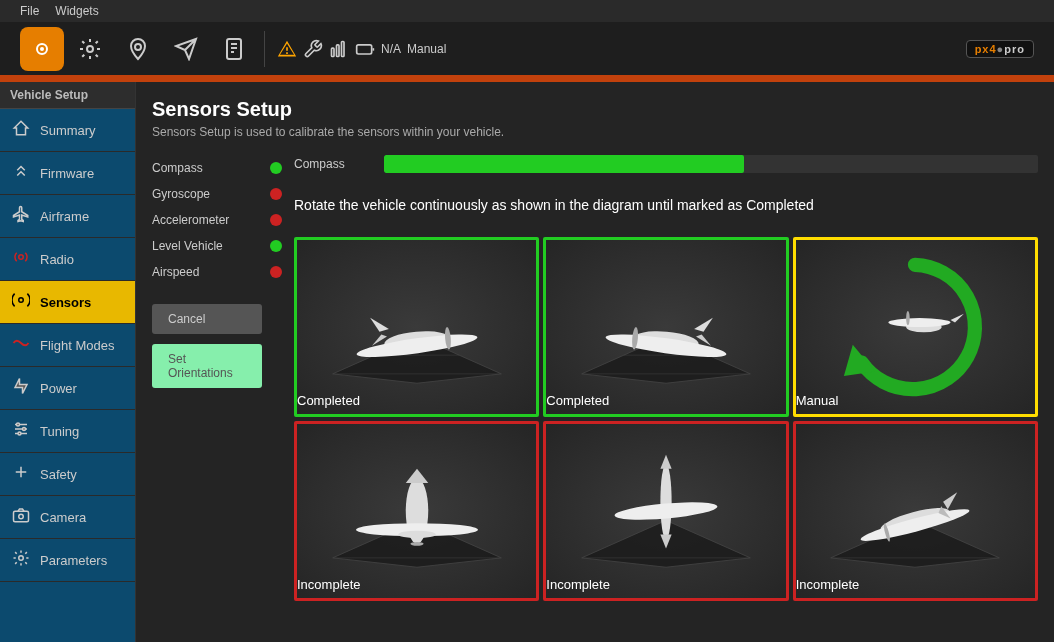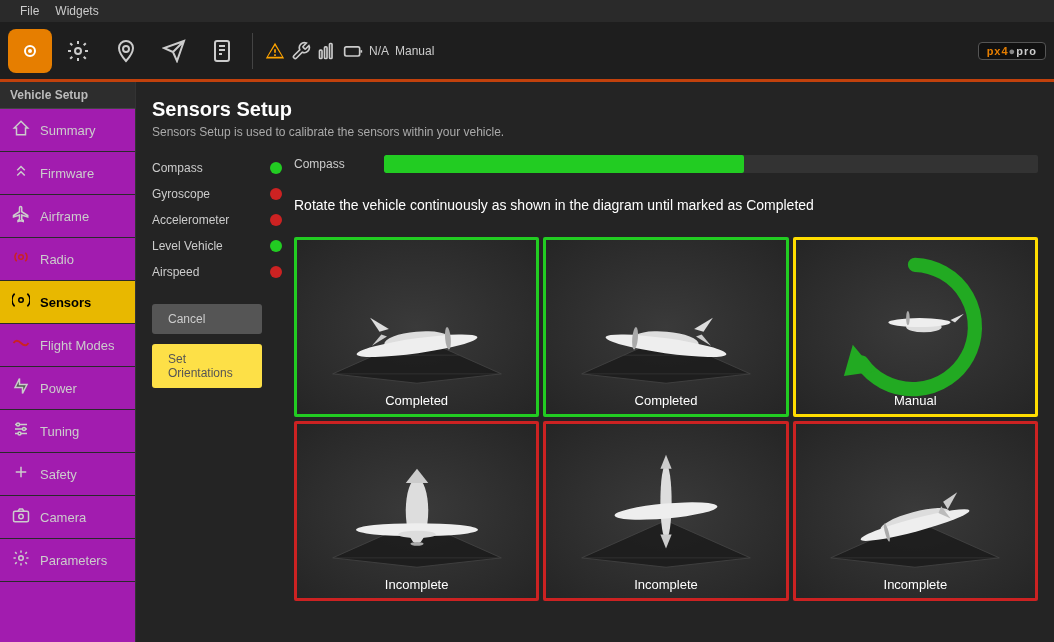--- a/index.html
+++ b/index.html
@@ -17,23 +17,23 @@
       color: #ccc;
     }
     .menu-bar span { cursor: pointer; }
 
     
     .toolbar {
       background: #1e1e1e;
       height: 60px;
       display: flex;
       align-items: center;
-      padding: 0 8px;
+      padding: 0 20px;
       gap: 4px;
-      border-bottom: 3px solid #c2410c;
+      border-bottom: 7px solid #c2410c;
     }
     .toolbar-icon {
       width: 44px;
       height: 44px;
       display: flex;
       align-items: center;
       justify-content: center;
       border-radius: 4px;
       cursor: pointer;
       font-size: 20px;
@@ -74,21 +74,21 @@
 
     
     .main {
       display: flex;
       height: calc(642px - 22px - 60px);
     }
 
     
     .sidebar {
       width: 136px;
-      background: #a21caf;
+      background: #0c4a6e;
       border-right: 1px solid #333;
       overflow-y: auto;
       flex-shrink: 0;
     }
     .sidebar-section-header {
       background: #2d2d2d;
       padding: 6px 10px;
       font-size: 12px;
       color: #bbb;
       font-weight: bold;
@@ -204,40 +204,40 @@
       overflow: hidden;
     }
     .orientation-cell.yellow-border { border-color: #ffdd00; }
     .orientation-cell.red-border { border-color: #cc2222; }
 
     .cell-label {
       position: absolute;
       bottom: 6px;
       left: 0;
       right: 0;
-      text-align: center;
+      text-align: left;
       font-size: 13px;
       color: #fff;
       font-weight: 500;
     }
 
     
     .btn {
       background: #555;
       border: none;
       color: #ccc;
       padding: 8px 16px;
       font-size: 12px;
       cursor: pointer;
       border-radius: 3px;
       width: 110px;
       text-align: left;
       margin: 3px 0;
     }
-    .btn:disabled { background: #fde047; color: #555; cursor: default; }
+    .btn:disabled { background: #86efac; color: #555; cursor: default; }
 
     .sensor-and-content {
       display: flex;
       gap: 12px;
     }
 
     .sensor-buttons {
       display: flex;
       flex-direction: column;
     }

